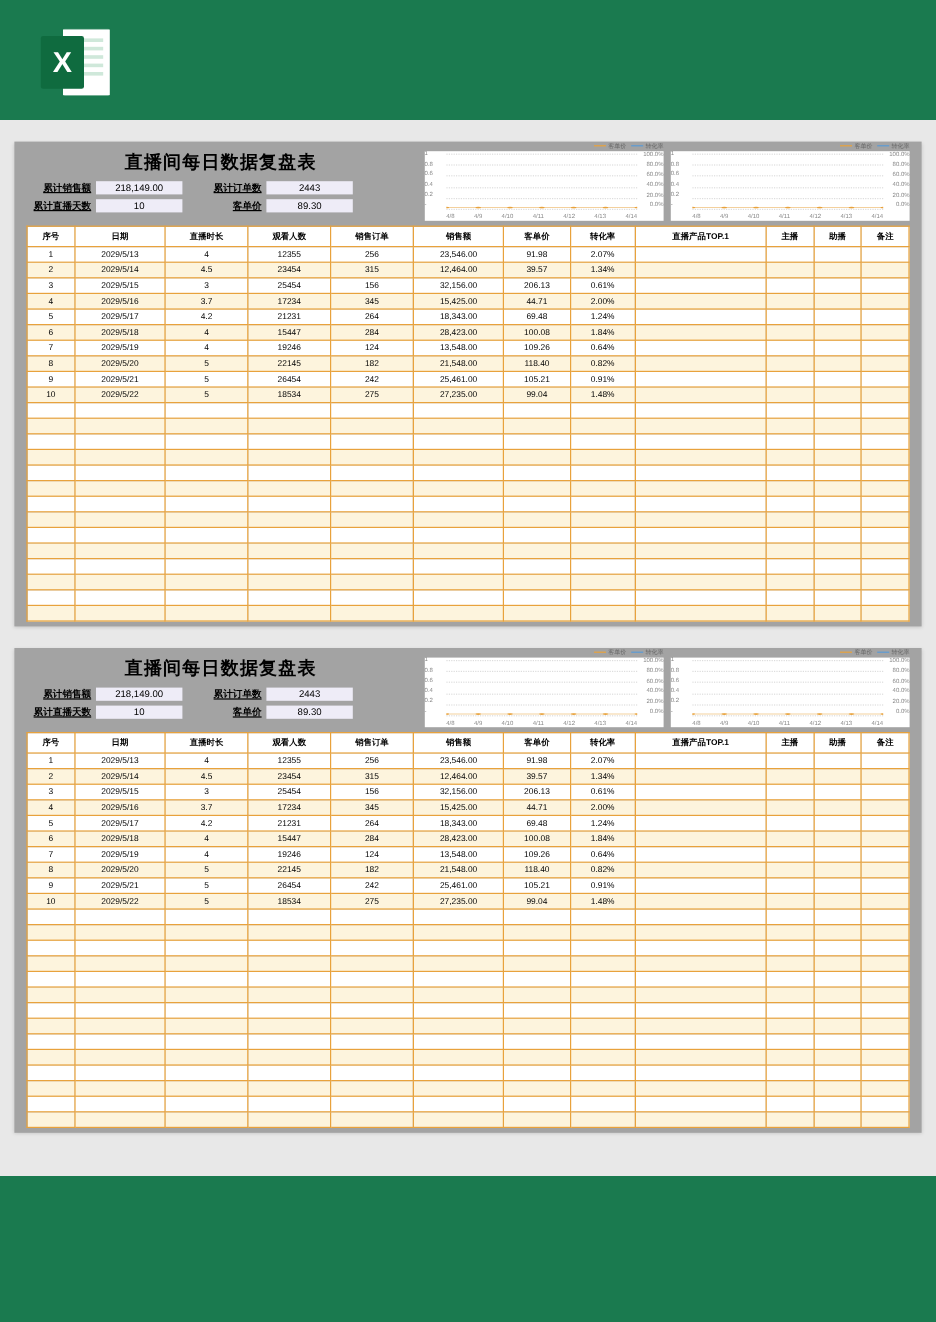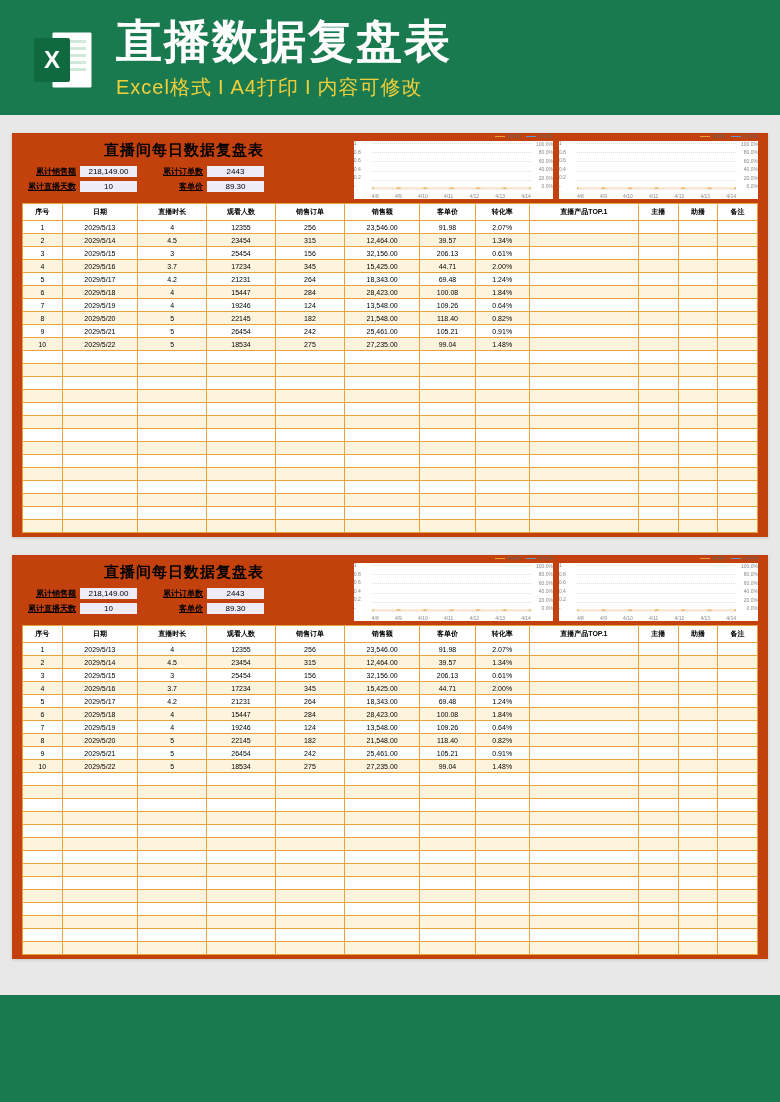--- a/index.html
+++ b/index.html
@@ -9,29 +9,29 @@
 .banner { background:#1a7a4f; padding:18px 30px 14px; display:flex; align-items:center; gap:18px; }
 .excel-icon { width:68px; height:68px; position:relative; }
 .excel-icon svg { width:100%; height:100%; }
 .banner-txt { flex:1; }
 .banner-title { color:#fff; font-size:46px; font-weight:700; letter-spacing:2px; line-height:1; }
 .banner-sub { color:#f3cf3a; font-size:20px; margin-top:10px; font-weight:500; letter-spacing:1px; }
 .banner-sub .sep { margin:0 6px; }
 
 
 .canvas { background:#e8e8e8; padding:18px 12px; }
-.sheet { background:#c2410c; margin:0 auto 18px; padding:8px 10px 4px; box-shadow:0 1px 3px rgba(0,0,0,.15); }
+.sheet { background:#a3a3a3; margin:0 auto 18px; padding:8px 10px 4px; box-shadow:0 1px 3px rgba(0,0,0,.15); }
 
 
 .shead { display:flex; gap:8px; align-items:flex-start; margin-bottom:4px; }
 .shead-left { flex:0 0 44%; }
 .st-title { font-size:15px; font-weight:700; text-align:center; margin-bottom:6px; letter-spacing:1px; }
 .sumrow { display:flex; margin-bottom:4px; font-size:8px; }
 .sumrow .lab { width:58px; text-align:right; font-weight:600; padding-right:4px;text-decoration:underline; }
-.sumrow .val { width:57px; background:#eeecf7; text-align:center; padding:1px 2px; margin-right:12px; }
+.sumrow .val { width:72px; background:#eeecf7; text-align:center; padding:1px 2px; margin-right:12px; }
 .charts { flex:1; display:flex; gap:6px; }
 .minichart { flex:1; height:58px; position:relative; background:#fff; font-size:5px; color:#888; }
 .legend { position:absolute; top:-8px; right:0; font-size:5px; color:#666; }
 .legend .lc { display:inline-block; width:10px; height:1px; background:#e8a23c; vertical-align:middle; margin:0 2px 0 4px; }
 .legend .lc2 { background:#5b9bd5; }
 .yaxis { position:absolute; left:0; top:0; bottom:10px; display:flex; flex-direction:column; justify-content:space-between; }
 .yaxis span { line-height:1; }
 .yaxis2 { position:absolute; right:0; top:0; bottom:10px; display:flex; flex-direction:column; justify-content:space-between; text-align:right; }
 .plot { position:absolute; left:18px; right:22px; top:2px; bottom:10px; }
 .plot .hl { position:absolute; left:0; right:0; border-top:1px dotted #ddd; }
@@ -56,26 +56,20 @@
       <rect x="22" y="6" width="40" height="56" fill="none" stroke="#1a7a4f" stroke-width="1"></rect>
       <rect x="28" y="14" width="28" height="3" fill="#cfe8da"></rect>
       <rect x="28" y="21" width="28" height="3" fill="#cfe8da"></rect>
       <rect x="28" y="28" width="28" height="3" fill="#cfe8da"></rect>
       <rect x="28" y="35" width="28" height="3" fill="#cfe8da"></rect>
       <rect x="28" y="42" width="28" height="3" fill="#cfe8da"></rect>
       <rect x="4" y="12" width="36" height="44" fill="#0f6b3f" rx="2"></rect>
       <text x="22" y="42" text-anchor="middle" fill="#fff" font-size="24" font-weight="700" font-family="Arial">X</text>
     </svg>
   </div>
-  <div class="banner-txt">
-    <div class="banner-title">直播数据复盘表</div>
-    <div class="banner-sub">
-      <span>Excel格式</span><span class="sep">I</span><span>A4打印</span><span class="sep">I</span><span>内容可修改</span>
-    </div>
-  </div>
 </div>
 
 <div class="canvas">
   <div id="sheet-holder">
   <div class="sheet">
     <div class="shead">
       <div class="shead-left">
         <div class="st-title">直播间每日数据复盘表</div>
         <div class="sumrow">
           <div class="lab">累计销售额</div>

